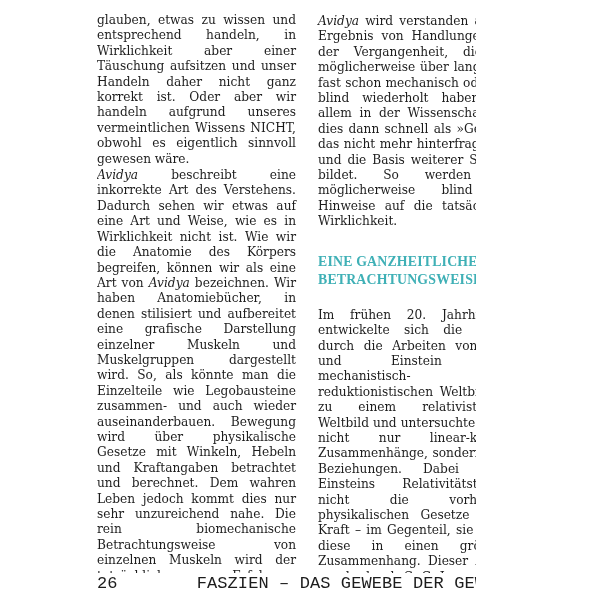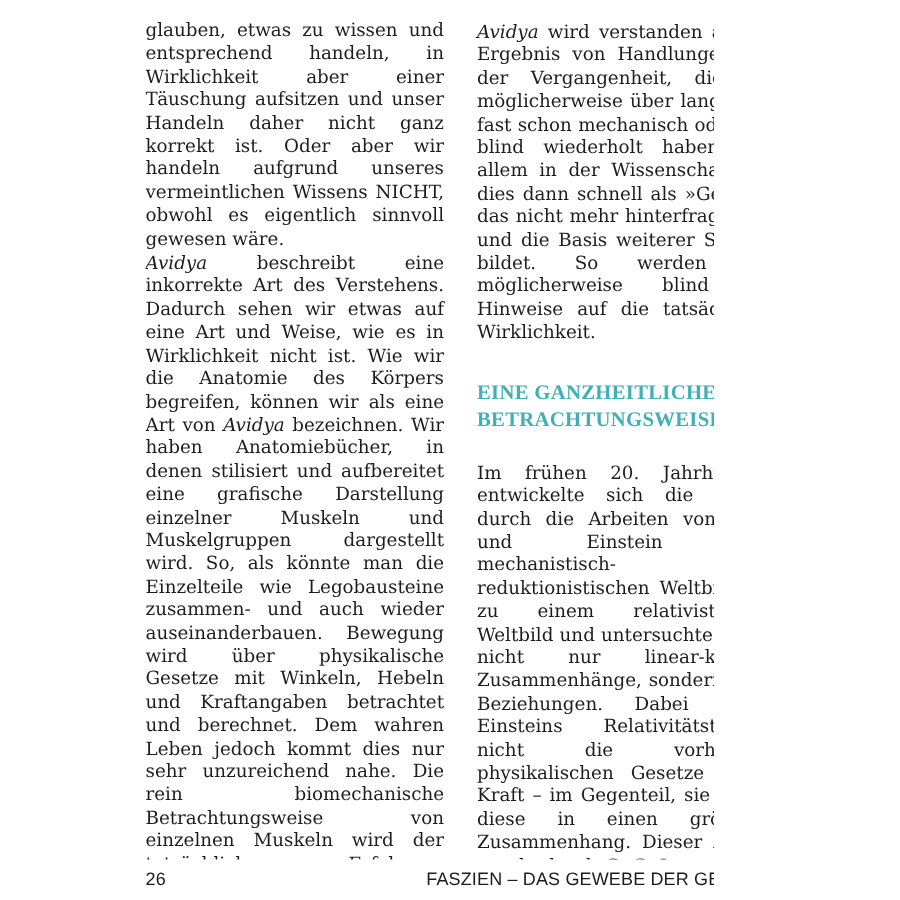--- a/index.html
+++ b/index.html
@@ -53,22 +53,22 @@
     hyphens: none;
   }
   .footer {
     position: absolute;
     left: 97px;
     width: 419px;
     bottom: 7px;
     display: flex;
     justify-content: space-between;
     align-items: flex-start;
-    font-family: Liberation Sans, sans-serif;
-    font-size: 12px;
+    font-family: Liberation Mono, monospace;
+    font-size: 17px;
     letter-spacing: 0.1px;
     color: #1c1c1c;
   }
 </style>
 </head>
 <body>
 
 <div class="page">
   <div class="columns">
     <div class="col" id="col-left">

